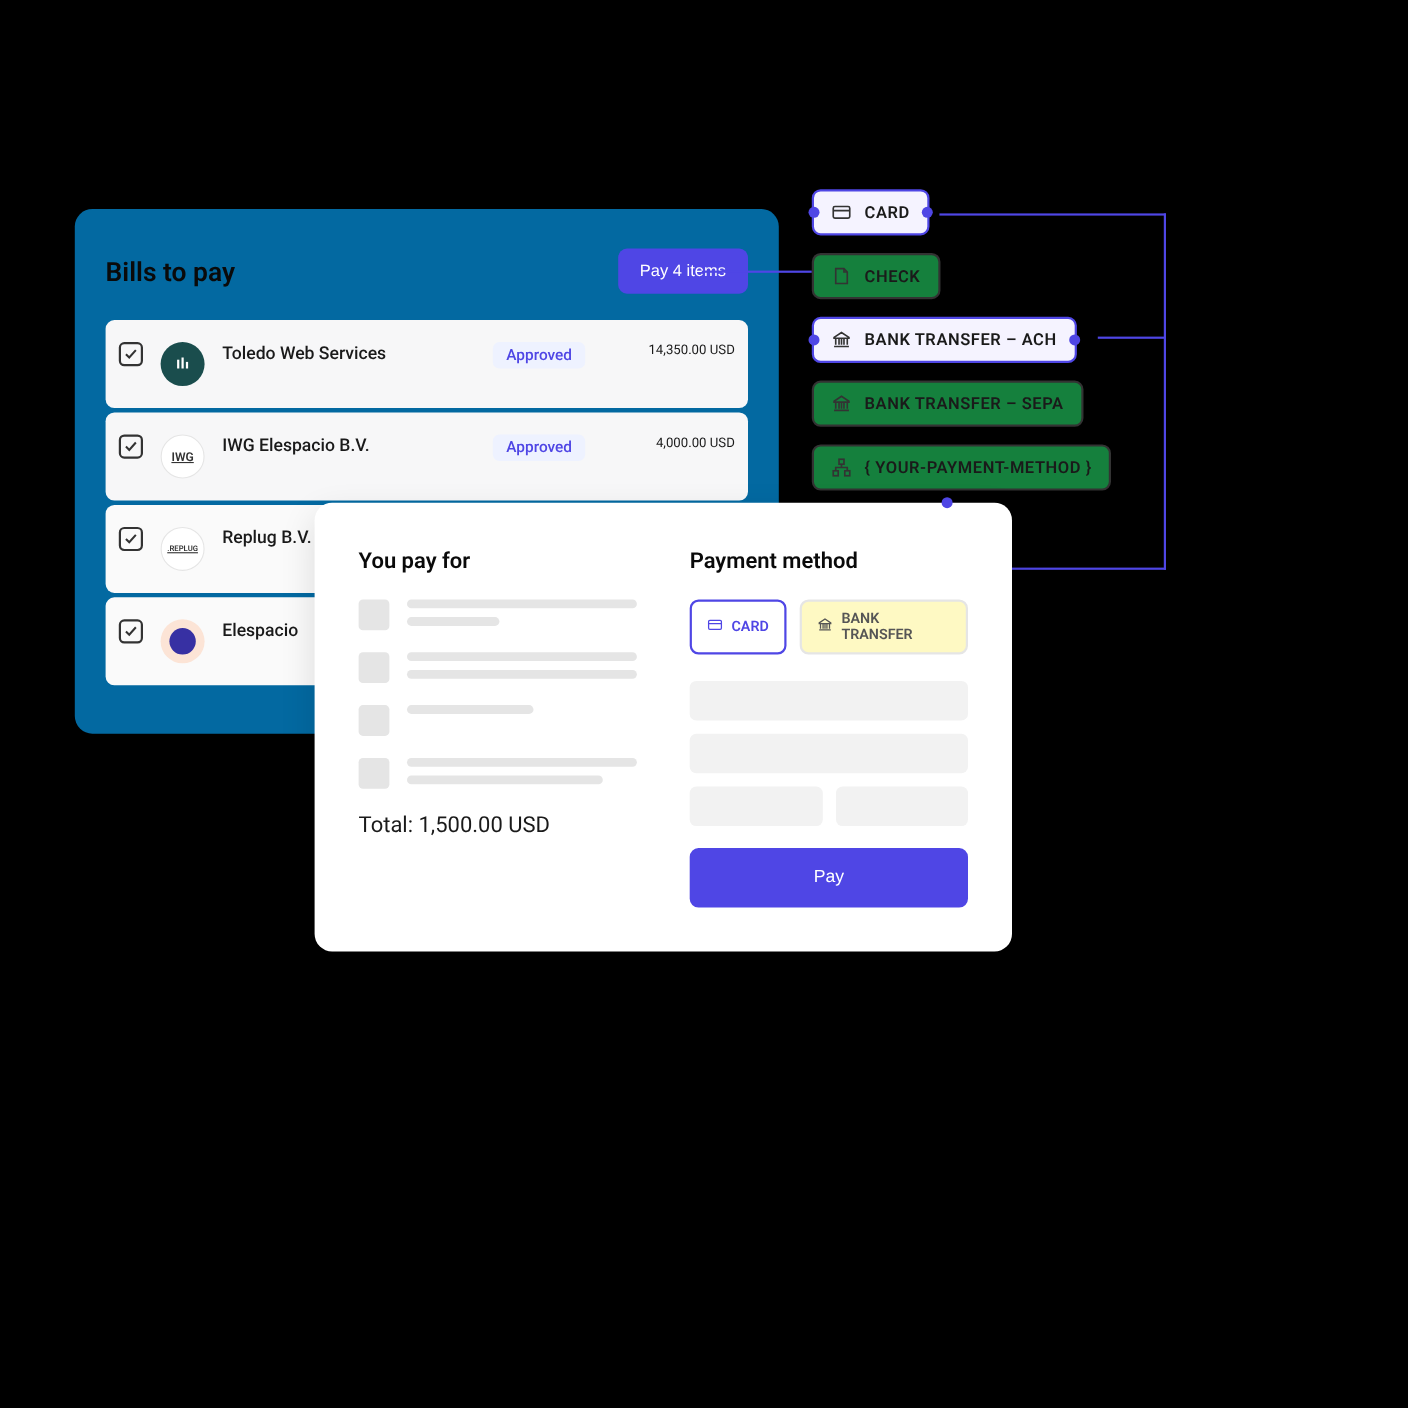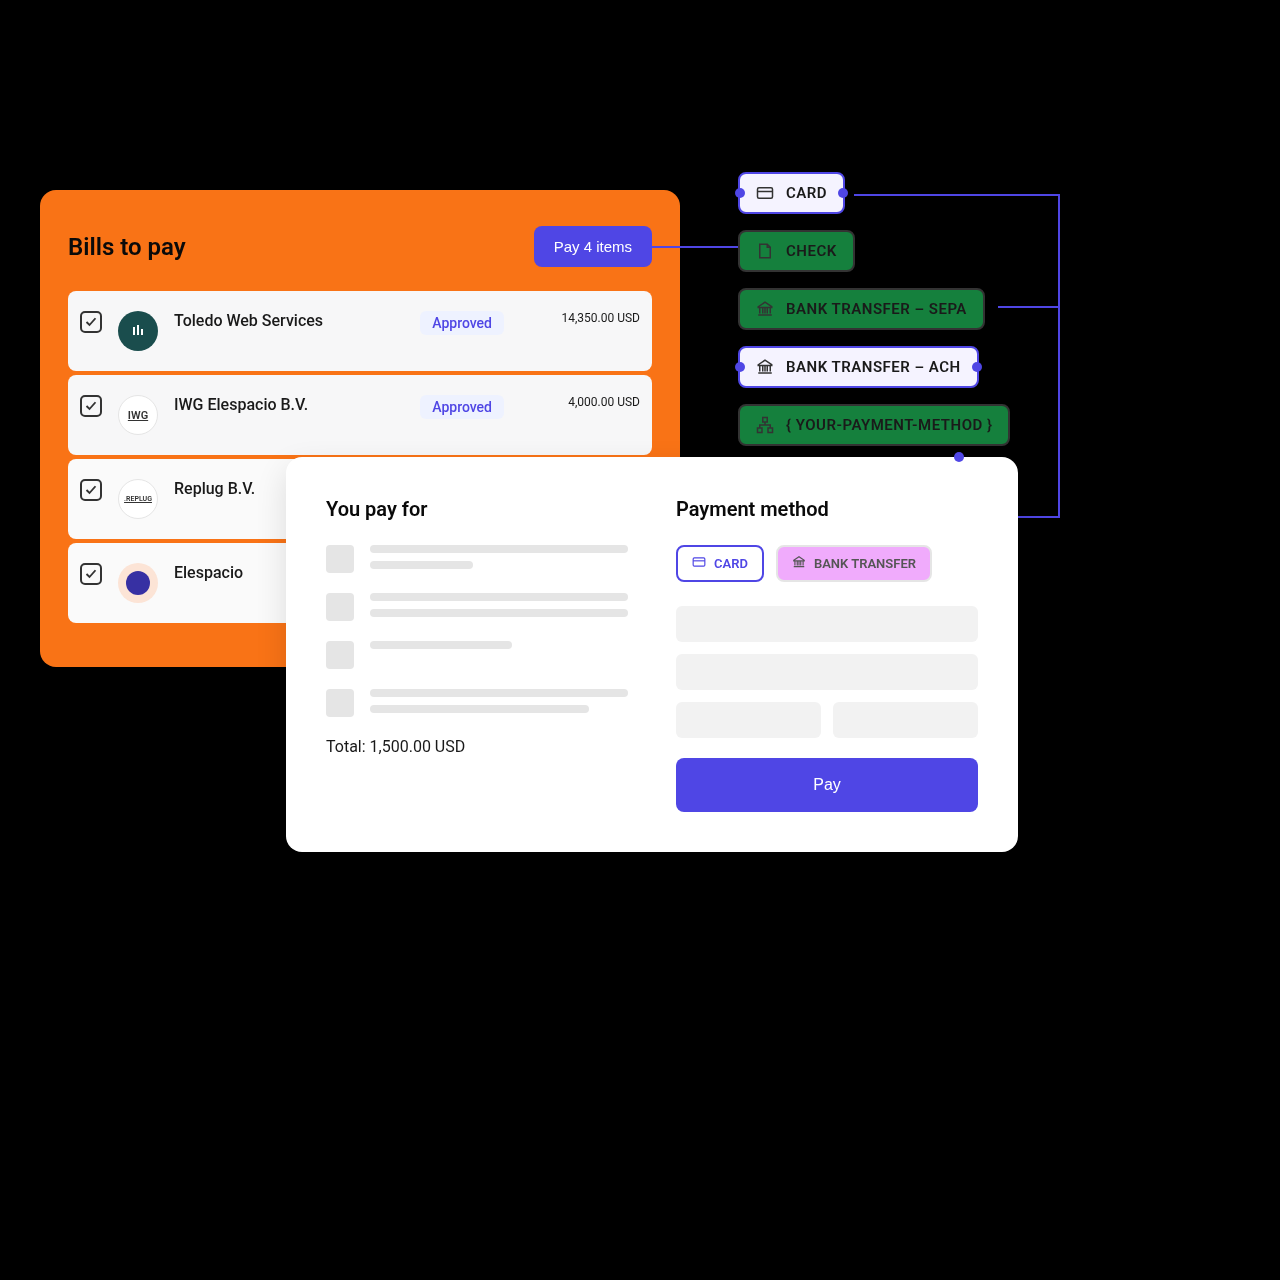--- a/index.html
+++ b/index.html
@@ -8,24 +8,24 @@
       background: #000;
       width: 1280px;
       height: 1280px;
       position: relative;
       overflow: hidden;
     }
     
     
     .bills-card {
       position: absolute;
-      left: 40px;
+      left: 68px;
       top: 190px;
       width: 640px;
-      background: #f97316;
+      background: #0369a1;
       border-radius: 16px;
       padding: 36px 28px 40px 28px;
       box-shadow: 0 8px 24px rgba(0,0,0,0.08);
     }
     .bills-header {
       display: flex;
       justify-content: space-between;
       align-items: center;
       margin-bottom: 24px;
     }
@@ -165,21 +165,21 @@
       background: #4f46e5;
     }
     .connector.horizontal { height: 2px; }
     .connector.vertical { width: 2px; }
     
     
     .payment-panel {
       position: absolute;
       left: 286px;
       top: 457px;
-      width: 732px;
+      width: 634px;
       background: #fff;
       border-radius: 16px;
       padding: 40px;
       box-shadow: 0 12px 32px rgba(0,0,0,0.12);
       display: flex;
       gap: 48px;
     }
     .panel-section {
       flex: 1;
     }
@@ -208,31 +208,31 @@
       flex-direction: column;
       gap: 8px;
     }
     .skel-line {
       height: 8px;
       background: #e5e5e5;
       border-radius: 4px;
     }
     .total-line {
       margin-top: 16px;
-      font-size: 16px;
+      font-size: 20px;
       color: #1a1a1a;
     }
     .method-tabs {
       display: flex;
       gap: 12px;
       margin-bottom: 24px;
     }
     .method-tab {
       border: 2px solid #e5e5e5;
-      background: #f0abfc;
+      background: #fef9c3;
       border-radius: 8px;
       padding: 8px 14px;
       display: flex;
       align-items: center;
       gap: 8px;
       font-size: 13px;
       font-weight: 600;
       color: #555;
       cursor: pointer;
     }
@@ -348,37 +348,37 @@
   </div>
   <div class="chip">
     <span class="chip-icon">
       <svg viewBox="0 0 24 24" width="18" height="18">
           <path d="M5 3h10l4 4v14H5V3z" fill="none" stroke="#333" stroke-width="2"></path>
           <path d="M15 3v4h4" fill="none" stroke="#333" stroke-width="2"></path>
         </svg>
     </span>
     <span>CHECK</span>
   </div>
-  <div class="chip">
-    <span class="chip-icon">
-      <svg viewBox="0 0 24 24" width="18" height="18">
-          <path d="M3 9l9-6 9 6v1H3V9z M5 11v7M9 11v7M12 11v7M15 11v7M19 11v7 M3 20h18" fill="none" stroke="#333" stroke-width="2"></path>
-        </svg>
-    </span>
-    <span>BANK TRANSFER – SEPA</span>
-  </div>
   <div class="chip active ach-chip">
     <span class="dot dot-left"></span>
     <span class="chip-icon">
       <svg viewBox="0 0 24 24" width="18" height="18">
           <path d="M3 9l9-6 9 6v1H3V9z M5 11v7M9 11v7M12 11v7M15 11v7M19 11v7 M3 20h18" fill="none" stroke="#333" stroke-width="2"></path>
         </svg>
     </span>
     <span>BANK TRANSFER – ACH</span>
     <span class="dot dot-right"></span>
+  </div>
+  <div class="chip">
+    <span class="chip-icon">
+      <svg viewBox="0 0 24 24" width="18" height="18">
+          <path d="M3 9l9-6 9 6v1H3V9z M5 11v7M9 11v7M12 11v7M15 11v7M19 11v7 M3 20h18" fill="none" stroke="#333" stroke-width="2"></path>
+        </svg>
+    </span>
+    <span>BANK TRANSFER – SEPA</span>
   </div>
   <div class="chip">
     <span class="chip-icon">
       <svg viewBox="0 0 24 24" width="18" height="18">
           <rect x="9" y="2" width="6" height="6" fill="none" stroke="#333" stroke-width="2"></rect>
           <rect x="2" y="16" width="6" height="6" fill="none" stroke="#333" stroke-width="2"></rect>
           <rect x="16" y="16" width="6" height="6" fill="none" stroke="#333" stroke-width="2"></rect>
           <path d="M12 8v4M12 12H5v4M12 12h7v4" fill="none" stroke="#333" stroke-width="2"></path>
         </svg>
     </span>

